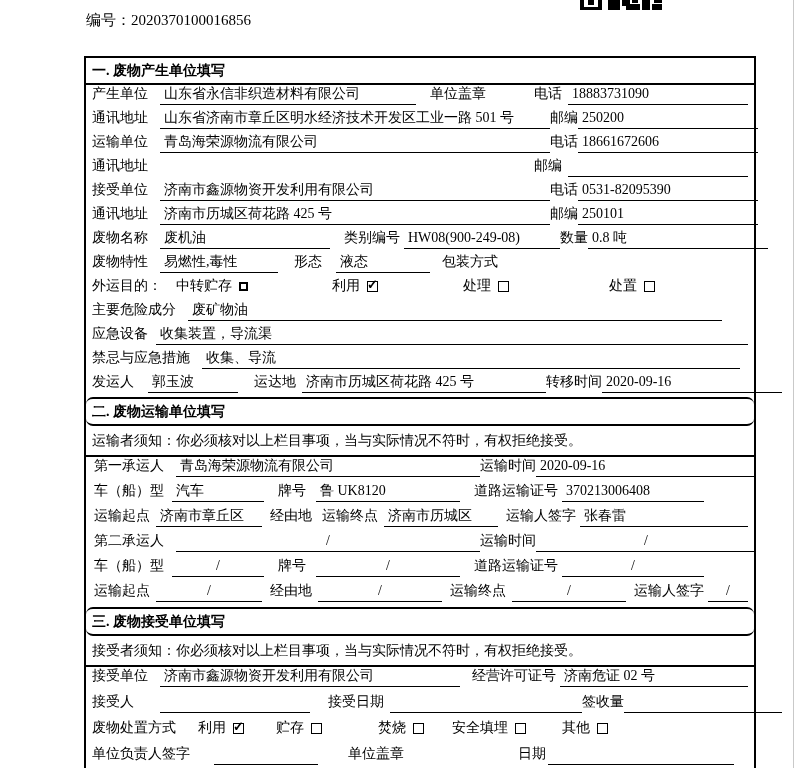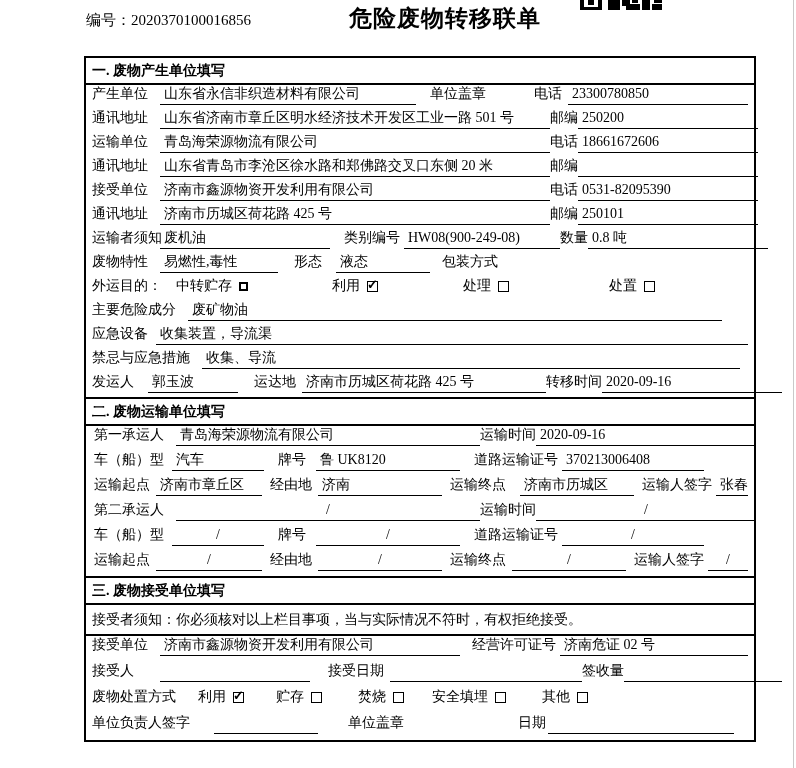--- a/index.html
+++ b/index.html
@@ -4,21 +4,21 @@
 <style>
   html,body{margin:0;padding:0;background:#fff;}
   body{width:796px;height:768px;font-family:"Liberation Serif","DejaVu Serif",serif;color:#000;font-size:14px;}
   .page{position:relative;width:796px;height:768px;background:#fff;overflow:hidden;}
   .page-edge{position:absolute;right:2px;top:0;bottom:0;width:1px;background:#c9c9c9;}
   .serial{position:absolute;left:86px;top:11px;font-size:15px;white-space:nowrap;}
   .doc-title{position:absolute;left:95px;top:3px;width:700px;text-align:center;font-size:23px;font-weight:bold;margin:0;letter-spacing:1px;}
   .qr{position:absolute;left:580px;top:0;}
   .form{position:absolute;left:84px;top:56px;width:672px;border:2px solid #000;box-sizing:border-box;background:#fff;}
   .sec-title{height:25px;line-height:25px;font-weight:bold;border-bottom:2px solid #000;padding-left:6px;font-size:14px;white-space:nowrap;}
-  .sec-title.bt{border-top:2px solid #000;}
+  .sec-title.bt{border-top:2px solid #000;border-radius:7px;}
   .notice{height:29px;line-height:29px;border-bottom:2px solid #000;padding-left:6px;white-space:nowrap;}
   .row{display:flex;align-items:flex-start;height:24px;padding:0 6px;white-space:nowrap;}
   .s2row{height:25px;padding-left:8px;}
   .s3row{height:26px;}
   .lbl{flex:none;}
   .ul{border-bottom:1px solid #000;padding:0 4px;height:19px;line-height:18px;overflow:hidden;flex:none;}
   .fx{flex:1;}
   .mla{margin-left:auto;}
   .ctr{text-align:center;}
   .cb{display:inline-block;width:11px;height:11px;border:1.5px solid #000;margin-left:7px;position:relative;top:0px;box-sizing:border-box;flex:none;}
@@ -27,21 +27,20 @@
   .opt{display:inline-flex;align-items:center;flex:none;}
   .print-time{position:absolute;left:86px;top:750px;font-size:14px;white-space:nowrap;}
 </style>
 </head>
 <body>
 
 <div class="page">
 
   <div class="serial"><span>编号：</span><span>2020370100016856</span></div>
 
-  <h1 class="doc-title">危险废物转移联单</h1>
 
   <svg class="qr" width="82" height="11" viewBox="0 0 82 11" shape-rendering="crispEdges" fill="#000">
     <rect x="0" y="0" width="4" height="10"></rect>
       <rect x="18" y="0" width="4" height="10"></rect>
       <rect x="0" y="7" width="22" height="3"></rect>
       <rect x="8" y="0" width="6" height="5"></rect>
     <rect x="28" y="0" width="12" height="10"></rect>
       <rect x="42" y="0" width="8" height="6"></rect>
       <rect x="46" y="4" width="14" height="6"></rect>
       <rect x="52" y="0" width="6" height="3"></rect>
@@ -52,60 +51,59 @@
 
   <div class="form">
 
     <div class="sec-title">一. 废物产生单位填写</div>
 
     <div class="row">
       <span class="lbl" style="width:68px">产生单位</span>
       <span class="ul" style="width:248px">山东省永信非织造材料有限公司</span>
       <span style="margin-left:14px">单位盖章</span>
       <span class="mla" style="width:34px">电话</span>
-      <span class="ul" style="width:172px">23300780850</span>
+      <span class="ul" style="width:172px">18883731090</span>
     </div>
 
     <div class="row">
       <span class="lbl" style="width:68px">通讯地址</span>
       <span class="ul" style="width:382px">山东省济南市章丘区明水经济技术开发区工业一路 501 号</span>
       <span class="mla" style="width:34px">邮编</span>
       <span class="ul" style="width:172px">250200</span>
     </div>
 
     <div class="row">
       <span class="lbl" style="width:68px">运输单位</span>
       <span class="ul" style="width:382px">青岛海荣源物流有限公司</span>
       <span class="mla" style="width:34px">电话</span>
       <span class="ul" style="width:172px">18661672606</span>
     </div>
 
     <div class="row">
       <span class="lbl" style="width:68px">通讯地址</span>
-      <span class="ul" style="width:382px">山东省青岛市李沧区徐水路和郑佛路交叉口东侧 20 米</span>
       <span class="mla" style="width:34px">邮编</span>
       <span class="ul" style="width:172px"></span>
     </div>
 
     <div class="row">
       <span class="lbl" style="width:68px">接受单位</span>
       <span class="ul" style="width:382px">济南市鑫源物资开发利用有限公司</span>
       <span class="mla" style="width:34px">电话</span>
       <span class="ul" style="width:172px">0531-82095390</span>
     </div>
 
     <div class="row">
       <span class="lbl" style="width:68px">通讯地址</span>
       <span class="ul" style="width:382px">济南市历城区荷花路 425 号</span>
       <span class="mla" style="width:34px">邮编</span>
       <span class="ul" style="width:172px">250101</span>
     </div>
 
     <div class="row">
-      <span class="lbl" style="width:68px">运输者须知</span>
+      <span class="lbl" style="width:68px">废物名称</span>
       <span class="ul" style="width:162px">废机油</span>
       <span style="margin-left:14px;width:60px">类别编号</span>
       <span class="ul" style="width:148px;margin-left:4px">HW08(900-249-08)</span>
       <span class="mla" style="width:32px">数量</span>
       <span class="ul" style="width:172px">0.8 吨</span>
     </div>
 
     <div class="row">
       <span class="lbl" style="width:68px">废物特性</span>
       <span class="ul" style="width:110px">易燃性,毒性</span>
@@ -152,20 +150,21 @@
     <div class="row">
       <span class="lbl" style="width:56px">发运人</span>
       <span class="ul" style="width:82px">郭玉波</span>
       <span style="margin-left:16px;width:44px">运达地</span>
       <span class="ul" style="width:236px;margin-left:6px">济南市历城区荷花路 425 号</span>
       <span class="mla" style="width:58px">转移时间</span>
       <span class="ul" style="width:172px">2020-09-16</span>
     </div>
 
     <div class="sec-title bt">二. 废物运输单位填写</div>
+    <div class="notice">运输者须知：你必须核对以上栏目事项，当与实际情况不符时，有权拒绝接受。</div>
 
     <div class="row s2row">
       <span class="lbl" style="width:82px">第一承运人</span>
       <span class="ul" style="width:296px">青岛海荣源物流有限公司</span>
       <span class="mla" style="width:58px">运输时间</span>
       <span class="ul" style="width:212px">2020-09-16</span>
     </div>
 
     <div class="row s2row">
       <span class="lbl" style="width:78px">车（船）型</span>
@@ -173,23 +172,22 @@
       <span style="margin-left:14px;width:30px">牌号</span>
       <span class="ul" style="width:136px;margin-left:8px">鲁 UK8120</span>
       <span style="margin-left:14px;width:88px">道路运输证号</span>
       <span class="ul fx" style="margin-right:44px">370213006408</span>
     </div>
 
     <div class="row s2row">
       <span class="lbl" style="width:62px">运输起点</span>
       <span class="ul" style="width:98px">济南市章丘区</span>
       <span style="margin-left:8px;width:44px">经由地</span>
-      <span class="ul" style="width:116px;margin-left:4px">济南</span>
       <span style="margin-left:8px;width:58px">运输终点</span>
-      <span class="ul" style="width:106px;margin-left:12px">济南市历城区</span>
+      <span class="ul" style="width:106px;margin-left:4px">济南市历城区</span>
       <span style="margin-left:8px;width:74px">运输人签字</span>
       <span class="ul fx">张春雷</span>
     </div>
 
     <div class="row s2row">
       <span class="lbl" style="width:82px">第二承运人</span>
       <span class="ul ctr" style="width:296px">/</span>
       <span class="mla" style="width:58px">运输时间</span>
       <span class="ul ctr" style="width:212px">/</span>
     </div>
@@ -236,21 +234,21 @@
     <div class="row s3row">
       <span class="lbl" style="width:96px">废物处置方式</span>
       <span class="opt" style="margin-left:10px">
           <span>利用</span>
           <span class="cb checked"></span>
         </span>
       <span class="opt" style="margin-left:32px">
           <span>贮存</span>
           <span class="cb"></span>
         </span>
-      <span class="opt" style="margin-left:36px">
+      <span class="opt" style="margin-left:56px">
           <span>焚烧</span>
           <span class="cb"></span>
         </span>
       <span class="opt" style="margin-left:28px">
           <span>安全填埋</span>
           <span class="cb"></span>
         </span>
       <span class="opt" style="margin-left:36px">
           <span>其他</span>
           <span class="cb"></span>

